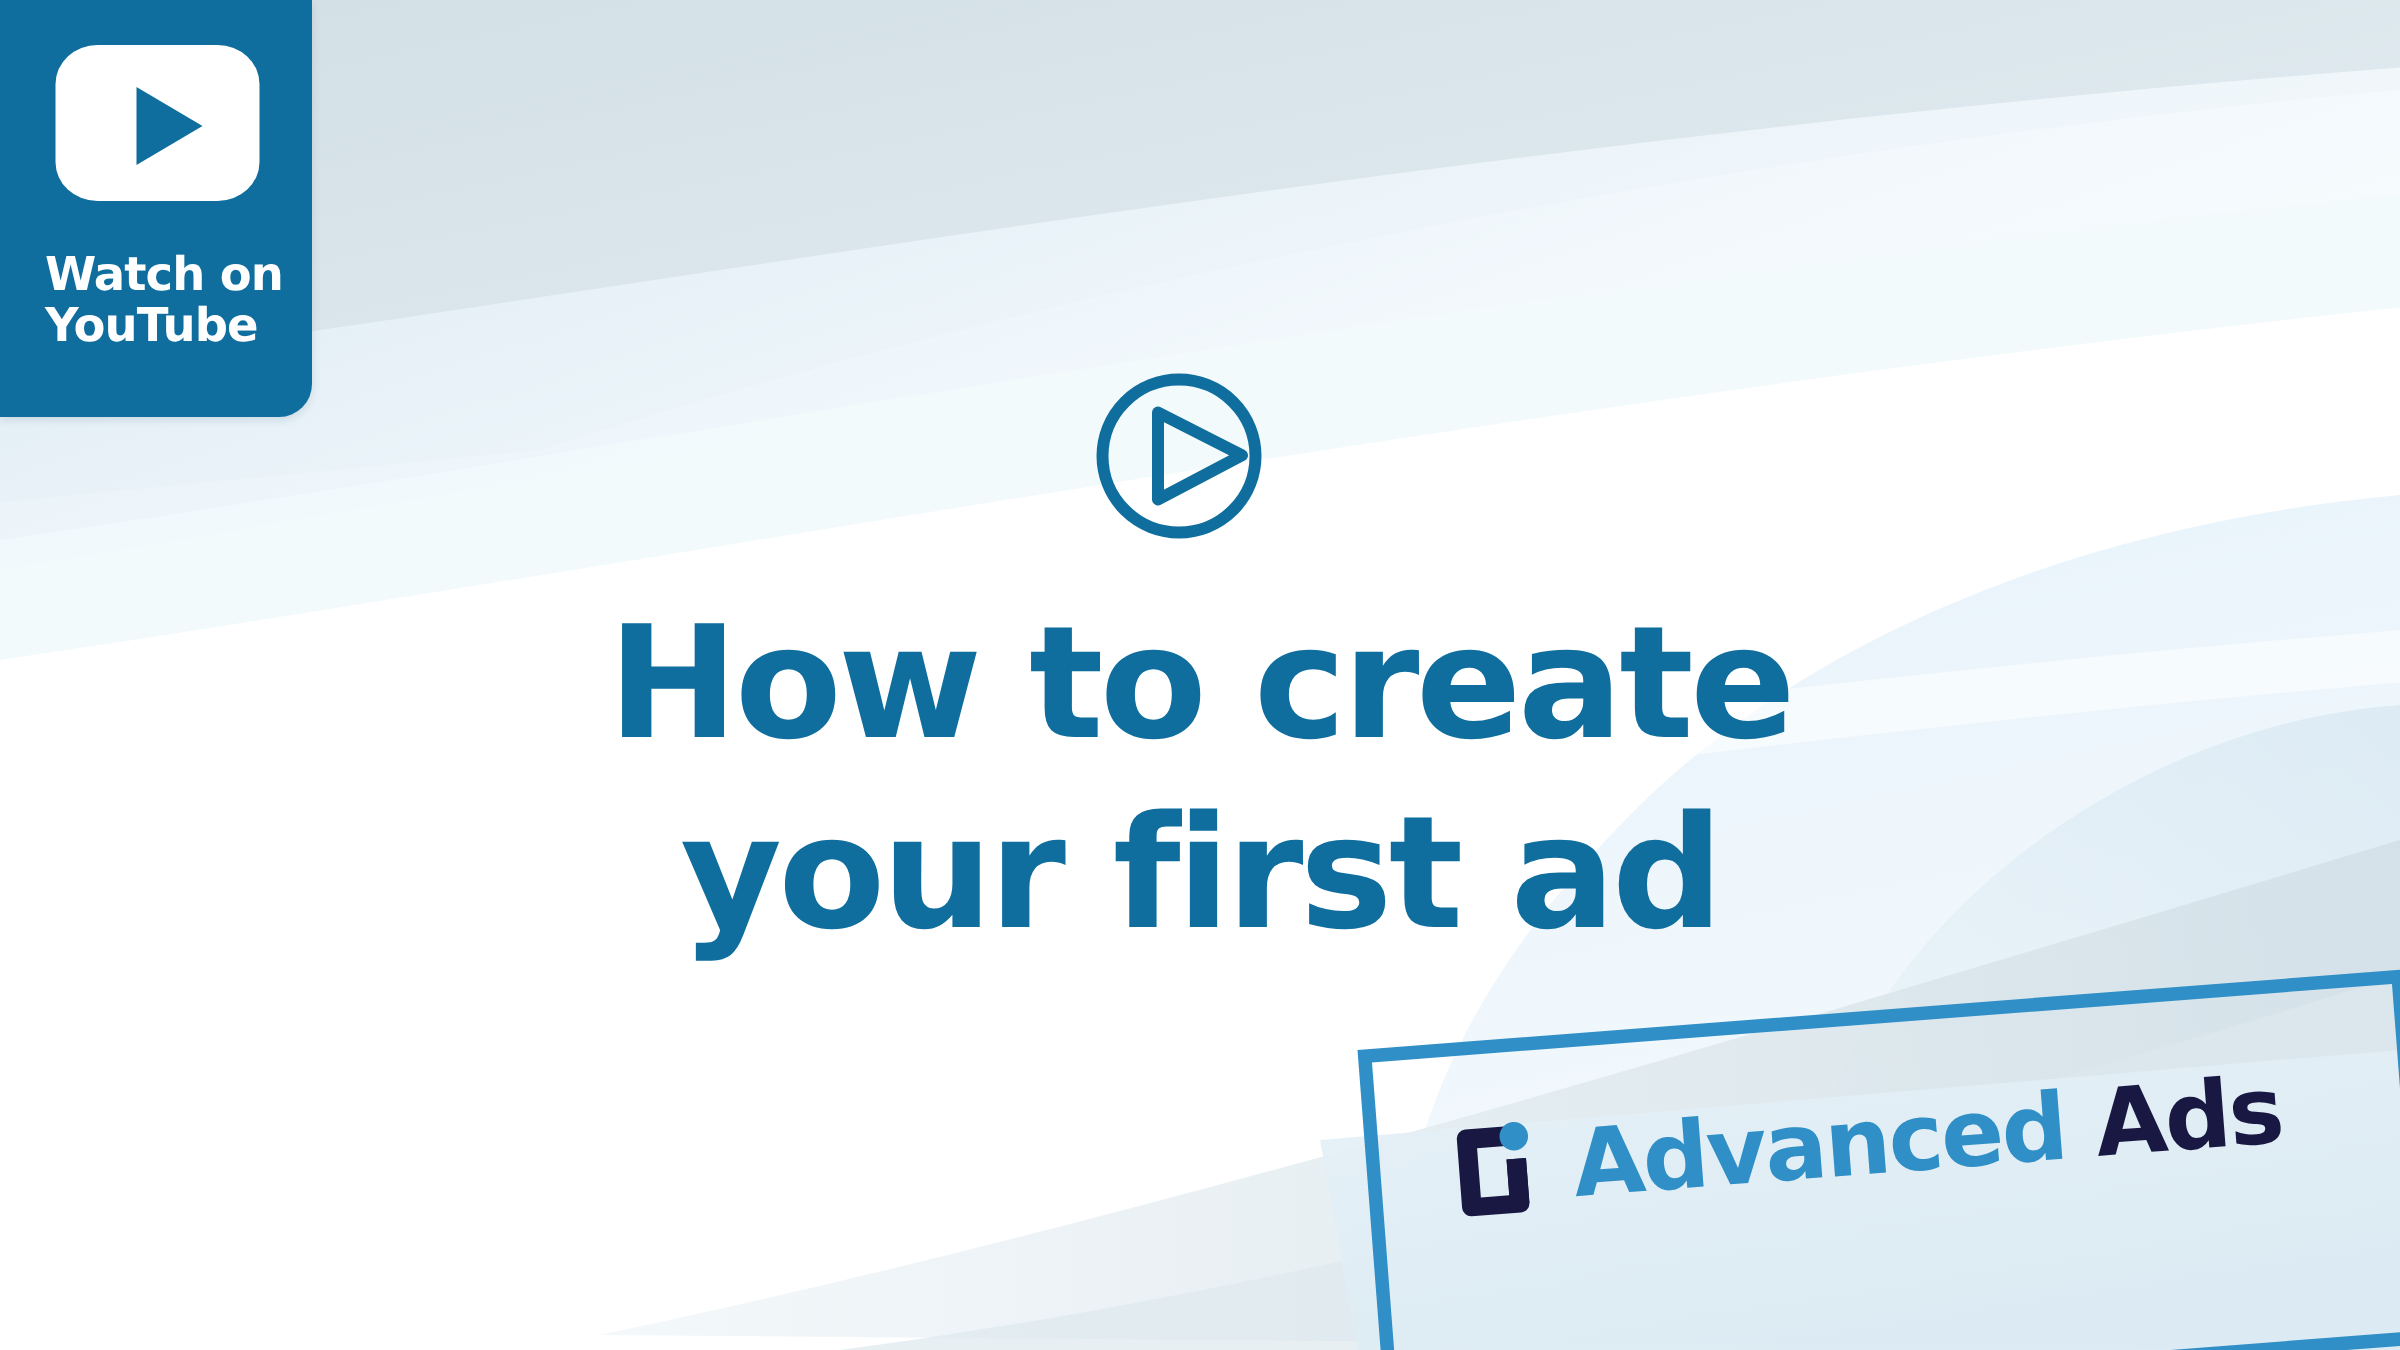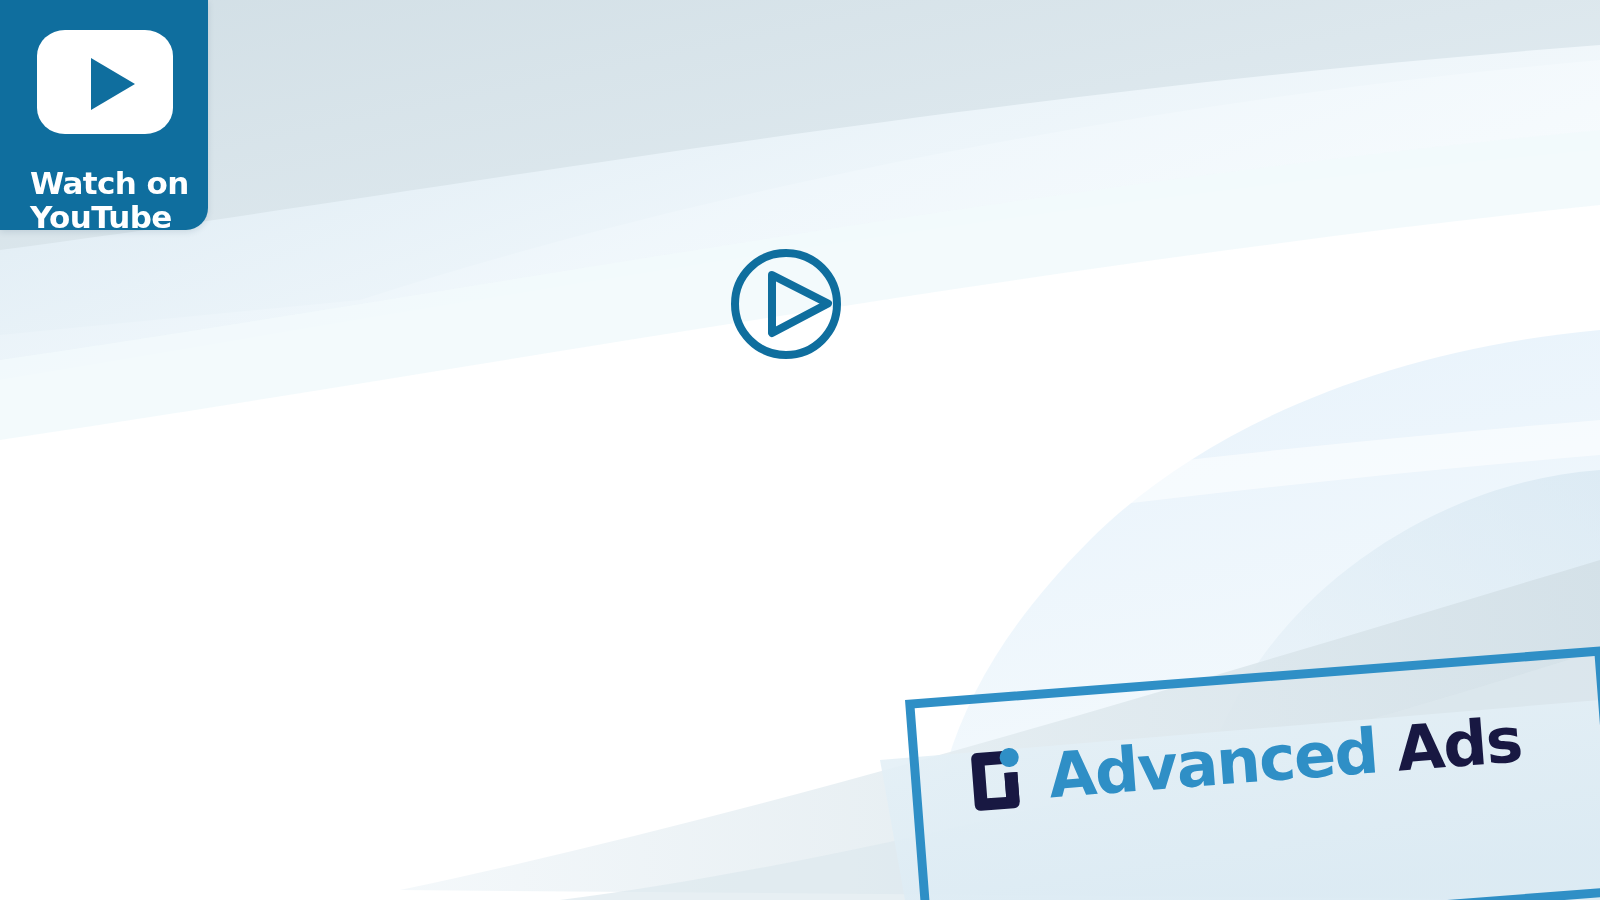--- a/index.html
+++ b/index.html
@@ -39,21 +39,21 @@
     user-select: none;
     pointer-events: none;
   }
 
   
   #yt-badge {
     position: absolute;
     left: 0;
     top: 0;
     width: 208px;
-    height: 230px;
+    height: 278px;
     background: #0f6e9e;
     border-bottom-right-radius: 22px;
     box-shadow: 0 2px 6px rgba(20,60,90,.13);
   }
   #yt-glyph {
     position: absolute;
     left: 37px;
     top: 30px;
     width: 136px;
     height: 104px;
@@ -213,20 +213,22 @@
     </div>
     <div id="yt-caption">Watch on
 YouTube</div>
   </div>
 
   <svg id="play-icon" viewBox="0 0 148 118" aria-hidden="true">
     <circle cx="70" cy="59" r="51" fill="none" stroke="#0f6e9e" stroke-width="8"></circle>
     <path d="M56 30 L112 58.5 L56 88 Z" fill="none" stroke="#0f6e9e" stroke-width="8" stroke-linejoin="round" stroke-linecap="round"></path>
   </svg>
 
+  <div id="headline">How to create
+your first ad</div>
 
   <div id="brand-frame"></div>
 
   <div id="brand-lockup">
     <svg id="brand-mark" viewBox="0 0 62 70" aria-hidden="true">
       <path d="M8,12 a6,6 0 0 1 6,-6 H40 V19 H21 V52 H40 V28 H53 V58 a6,6 0 0 1 -6,6 H14 a6,6 0 0 1 -6,-6 Z" fill="#181842"></path>
       <rect x="40" y="28" width="13" height="30" fill="#181842"></rect>
       <circle cx="46" cy="13" r="9.5" fill="#2f8fc6"></circle>
     </svg>
     <div id="brand-wordmark">

